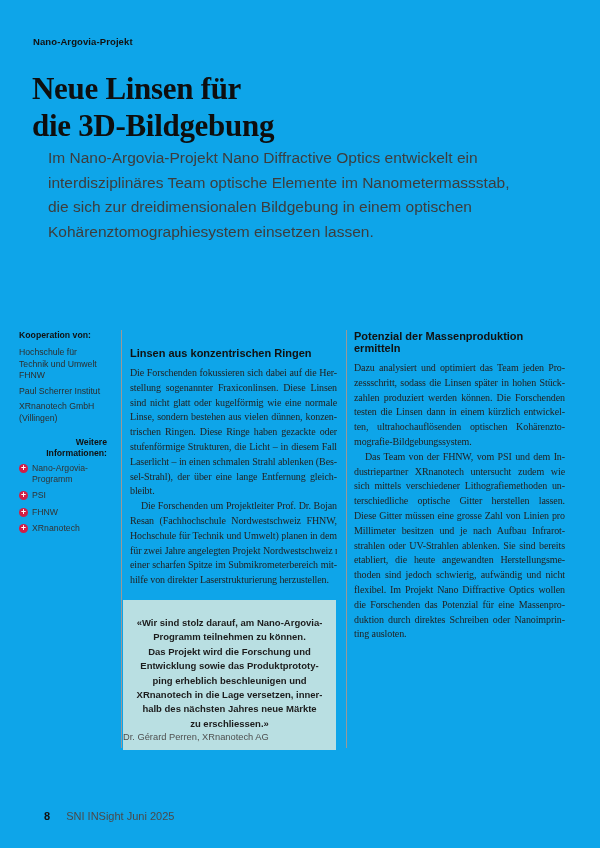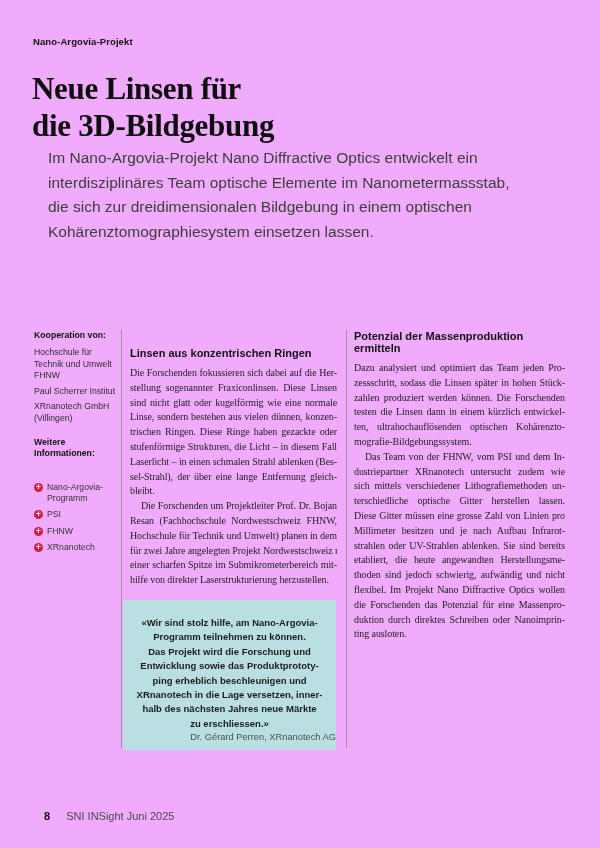--- a/index.html
+++ b/index.html
@@ -1,42 +1,42 @@
 <!DOCTYPE html>
 <html lang="de"><head>
 <meta charset="utf-8">
 <style>
   html,body { margin:0; padding:0; background:#ffffff; }
   .page {
-    position:relative; width:600px; height:848px; background:#f0abfc;
+    position:relative; width:600px; height:848px; background:#0ea5e9;
     font-family:"Liberation Sans", sans-serif; overflow:hidden;
   }
   .kicker {
     position:absolute; left:33px; top:36px;
     font-size:9.5px; font-weight:bold; color:#121212; letter-spacing:0.1px;
   }
   .headline {
     position:absolute; left:32px; top:49px;
     font-family:"Liberation Serif", serif; font-weight:700;
     font-size:31px; line-height:37px; letter-spacing:-0.3px; color:#0e0e0e;
   }
   .headline .ln { white-space:nowrap; }
   .intro {
     position:absolute; left:33px; top:146px;
     font-size:15.5px; line-height:24.6px; color:#3d3d3d;margin-left:15px;
   }
   .intro .ln { white-space:nowrap; }
 
   .sidebar {
-    position:absolute; left:34px; top:330px; width:88px;
+    position:absolute; left:19px; top:330px; width:88px;
     font-size:8.7px; line-height:11.3px; color:#2e2e2e;
   }
   .side-h { font-weight:bold; color:#111; margin-bottom:6px; }
   .partners .ln { margin-bottom:4.5px; }
-  .side-h2 { font-weight:bold; color:#111; margin-top:13px; margin-bottom:22px; }
+  .side-h2 { font-weight:bold; color:#111; margin-top:13px; margin-bottom:3px;text-align:right; }
   .link-item { display:flex; gap:4px; margin-bottom:5px; align-items:flex-start; cursor:pointer; }
   .plus-icon {
     flex:0 0 9px; width:9px; height:9px; border-radius:50%;
     background:#d21e46; color:#ffffff; font-size:8.5px; line-height:8.5px;
     text-align:center; font-weight:bold; margin-top:1px;
   }
   .link-label { color:#333333; }
 
   .vdivider { position:absolute; top:330px; width:1px; height:418px; background:#999999; }
   #divider-1 { left:121px; }
@@ -62,21 +62,21 @@
   .quotebox {
     position:absolute; left:123px; top:600px; width:213px; height:150px;
     background:#b9dfe2;
   }
   .quote-lines {
     margin-top:16px; padding:0 6px;
     font-weight:bold; font-size:9.5px; line-height:14.4px;
     color:#1c1c1c; text-align:center;
   }
   .quote-attr {
-    margin-top:1px; text-align:right;
+    margin-top:1px; text-align:left;
     font-size:9.3px; color:#4f4f4f;
   }
 
   .footer { position:absolute; left:44px; top:810px; font-size:11px; color:#4a4a4a; }
   .footer .pagenum { font-weight:bold; color:#111111; }
   .footer .pub { margin-left:13px; }
 </style>
 </head>
 <body>
 
@@ -175,21 +175,21 @@
           <div class="ln">flexibel. Im Projekt Nano Diffractive Optics wollen</div>
           <div class="ln">die Forschenden das Potenzial für eine Massenpro-</div>
           <div class="ln">duktion durch direktes Schreiben oder Nanoimprin-</div>
           <div class="ln">ting ausloten.</div>
         </div>
     </div>
   </div>
 
   <div class="quotebox">
     <div class="quote-lines">
-        <div class="ln">«Wir sind stolz hilfe, am Nano-Argovia-</div>
+        <div class="ln">«Wir sind stolz darauf, am Nano-Argovia-</div>
         <div class="ln">Programm teilnehmen zu können.</div>
         <div class="ln">Das Projekt wird die Forschung und</div>
         <div class="ln">Entwicklung sowie das Produktprototy-</div>
         <div class="ln">ping erheblich beschleunigen und</div>
         <div class="ln">XRnanotech in die Lage versetzen, inner-</div>
         <div class="ln">halb des nächsten Jahres neue Märkte</div>
         <div class="ln">zu erschliessen.»</div>
       </div>
     <div class="quote-attr">Dr. Gérard Perren, XRnanotech AG</div>
   </div>

